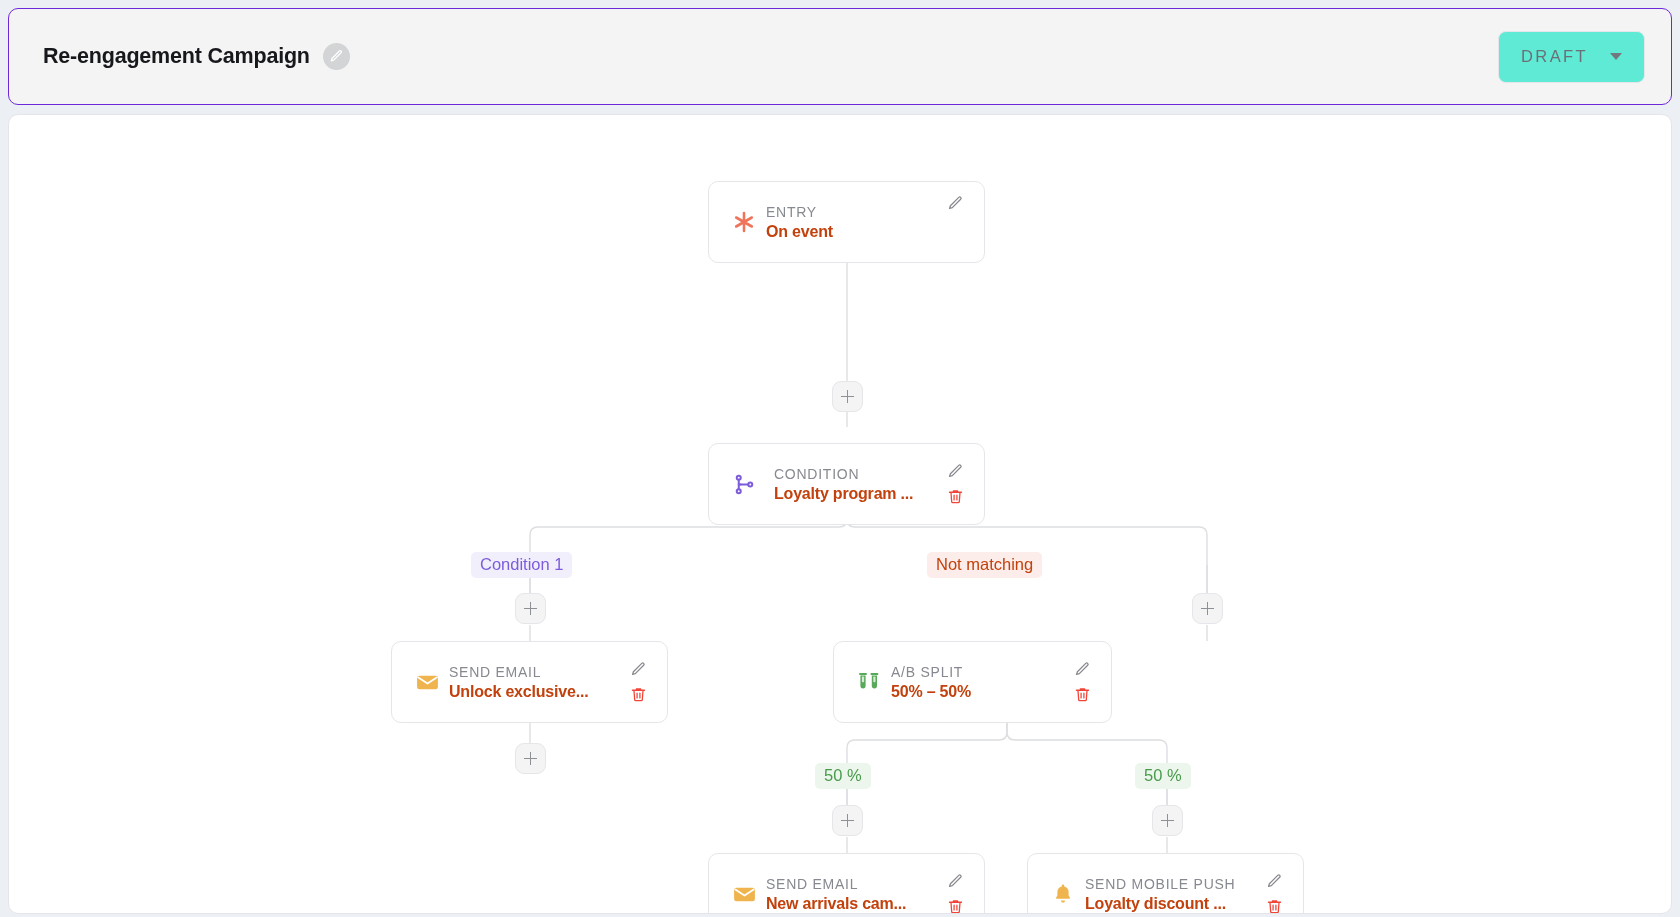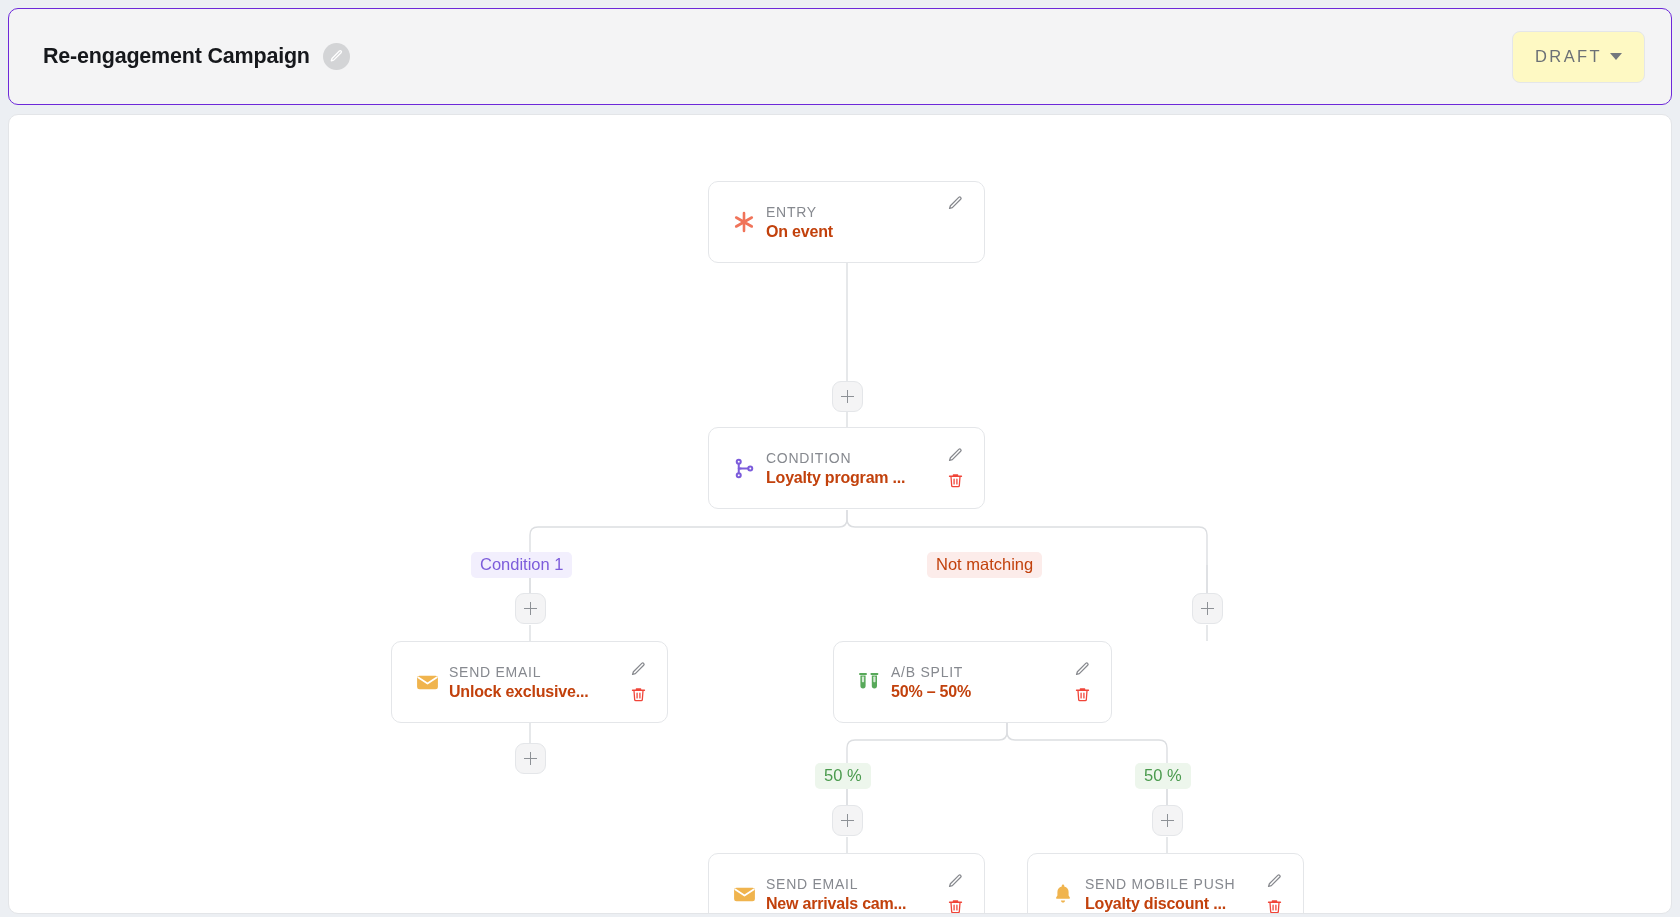--- a/index.html
+++ b/index.html
@@ -26,22 +26,22 @@
     font-size: 21.5px; font-weight: bold; color: #16181c; letter-spacing: -0.2px;
   }
   .edit-circle {
     width: 27px; height: 27px; border-radius: 50%;
     background: #d3d4d6; display: flex; align-items: center; justify-content: center;
     cursor: pointer; flex: none;
   }
   .edit-circle svg { display: block; }
   .spacer { flex: 1; }
   .status-btn {
-    display: flex; align-items: center; gap: 8px;
-    background: #fef9c3; border: 1px solid #e4e6e9; border-radius: 8px;
+    display: flex; align-items: center; gap: 22px;
+    background: #5eead4; border: 1px solid #e4e6e9; border-radius: 8px;
     height: 52px; padding: 0 22px; cursor: pointer;
   }
   .status-btn .label {
     font-size: 16.5px; color: #6b7076; letter-spacing: 2.4px; font-weight: 400;
   }
   .caret {
     width: 0; height: 0;
     border-left: 6px solid transparent; border-right: 6px solid transparent;
     border-top: 7px solid #73787e;
   }
@@ -188,21 +188,21 @@
         <div class="node-actions single">
           <span class="act">
             <svg width="17" height="17" viewBox="0 0 24 24" fill="none" stroke="#87898e" stroke-width="1.8" stroke-linecap="round" stroke-linejoin="round">
               <path d="M16.6 3.3a1.9 1.9 0 0 1 2.7 2.7L7.5 17.8 3.6 19l1.2-3.9z"></path>
             </svg>
           </span>
         </div>
       </div>
       <div class="plus" style="left:823px; top:266px;"></div>
 
-      <div class="node" style="left:699px; top:312px;">
+      <div class="node" style="left:699px; top:328px;gap:8px;">
         <div class="node-icon">
           <svg width="23" height="23" viewBox="0 0 24 24" fill="none" stroke="#7c5cdb" stroke-width="2.1" stroke-linecap="round" stroke-linejoin="round">
             <circle cx="6" cy="5" r="2.1"></circle>
               <circle cx="6" cy="19" r="2.1"></circle>
               <circle cx="18" cy="12" r="2.1"></circle>
             <path d="M6 7.1v9.8M7.9 12h8"></path>
               <path d="M6 12h2"></path>
           </svg>
         </div>
         <div class="node-text">

